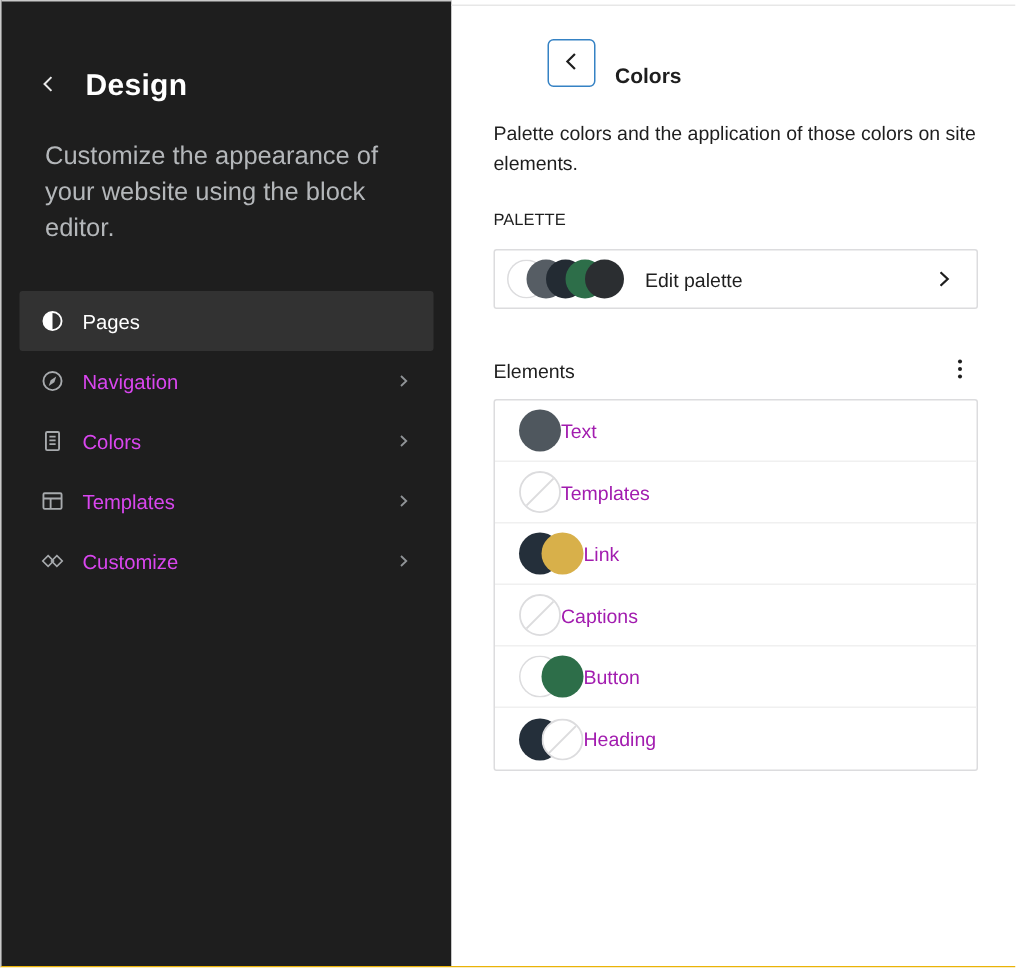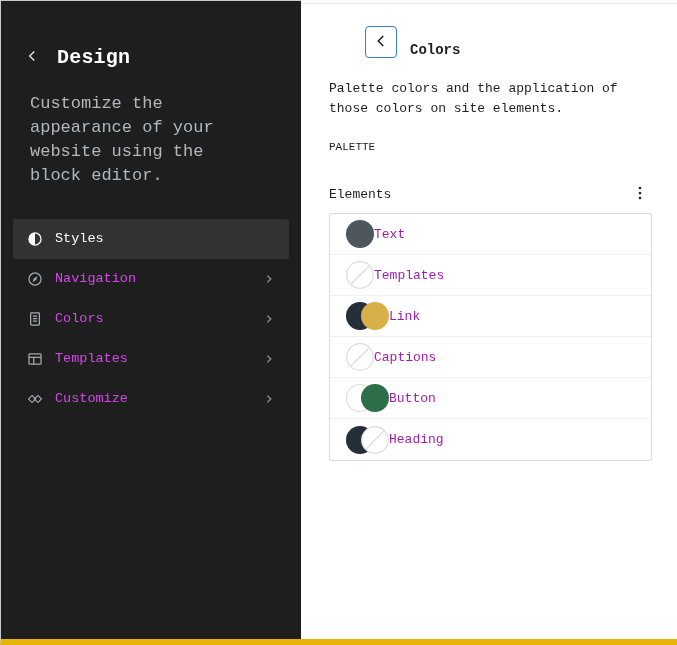--- a/index.html
+++ b/index.html
@@ -1,20 +1,20 @@
 <!DOCTYPE html>
 <html><head>
 <meta charset="utf-8">
 <style>
   * { box-sizing: border-box; }
   html,body { margin:0; padding:0; background:#fff; }
   body { font-family:"Liberation Sans", sans-serif; }
 
   .screen { width:677px; height:645px; display:flex; background:#fff;
-            border-left:1px solid #c9c9c9; border-bottom:6px solid #eab308;font-family:Liberation Mono, monospace; }
+            border-left:1px solid #c9c9c9; border-bottom:1px solid #eab308; }
 
   
   .sidebar { width:300px; flex-shrink:0; background:#1e1e1e; color:#fff;
              padding-top:39px; border-top:1px solid #c9c9c9; }
   .sb-header { display:flex; align-items:center; padding-left:18px; height:34px; }
   .sb-back { background:none; border:0; padding:0; width:26px; height:26px;
              display:flex; align-items:center; justify-content:center;
              color:#e8e8e8; cursor:pointer; }
   .sb-title { font-size:20px; font-weight:700; color:#ffffff; margin:0 0 0 12px; letter-spacing:.2px; }
   .sb-desc { color:#b4b7ba; font-size:17px; line-height:1.42; margin:18px 0 0 29px; width:234px; }
@@ -86,21 +86,21 @@
     </div>
     <p class="sb-desc">Customize the appearance of your website using the block editor.</p>
     <nav class="sb-nav">
         <div class="nav-item selected">
           <span class="nav-icon">
             <svg width="20" height="20" viewBox="0 0 24 24">
               <circle cx="12" cy="12" r="7.25" fill="none" stroke="currentColor" stroke-width="1.5"></circle>
               <path d="M12 4.75a7.25 7.25 0 0 0 0 14.5z" fill="currentColor"></path>
             </svg>
           </span>
-          <span class="nav-label">Styles</span>
+          <span class="nav-label">Pages</span>
         </div>
         <div class="nav-item">
           <span class="nav-icon">
             <svg width="20" height="20" viewBox="0 0 24 24">
               <circle cx="12" cy="12" r="7.25" fill="none" stroke="currentColor" stroke-width="1.5"></circle>
               <path d="M9 16l4.5-3L15 8.4l-4.5 3L9 16z" fill="currentColor"></path>
             </svg>
           </span>
           <span class="nav-label">Navigation</span>
           <span class="nav-chevron">
@@ -163,20 +163,35 @@
             </svg>
         </span>
       </button>
       <h2 class="panel-title">Colors</h2>
     </div>
 
     <p class="panel-desc">Palette colors and the application of those colors on site elements.</p>
 
     <div class="section-label">PALETTE</div>
 
+    <button class="edit-palette">
+      <span class="pal-swatches">
+          <span class="pal-circle light" style="background: rgb(255, 255, 255); z-index: 1;"></span>
+          <span class="pal-circle" style="background: rgb(86, 93, 100); z-index: 2;"></span>
+          <span class="pal-circle" style="background: rgb(35, 43, 51); z-index: 3;"></span>
+          <span class="pal-circle" style="background: rgb(45, 110, 73); z-index: 4;"></span>
+          <span class="pal-circle" style="background: rgb(43, 46, 49); z-index: 5;"></span>
+        </span>
+      <span class="ep-label">Edit palette</span>
+      <span class="ep-chevron">
+        <svg width="24" height="24" viewBox="0 0 24 24">
+            <path d="M10 7.5 L14.8 12 L10 16.5" fill="none" stroke="currentColor" stroke-width="1.5"></path>
+          </svg>
+      </span>
+    </button>
 
     <div class="elements-header">
       <span class="elements-title">Elements</span>
       <button class="kebab">
         <span>
           <svg width="24" height="24" viewBox="0 0 24 24">
               <circle cx="12" cy="7" r="1.35" fill="currentColor"></circle>
               <circle cx="12" cy="12" r="1.35" fill="currentColor"></circle>
               <circle cx="12" cy="17" r="1.35" fill="currentColor"></circle>
             </svg>

